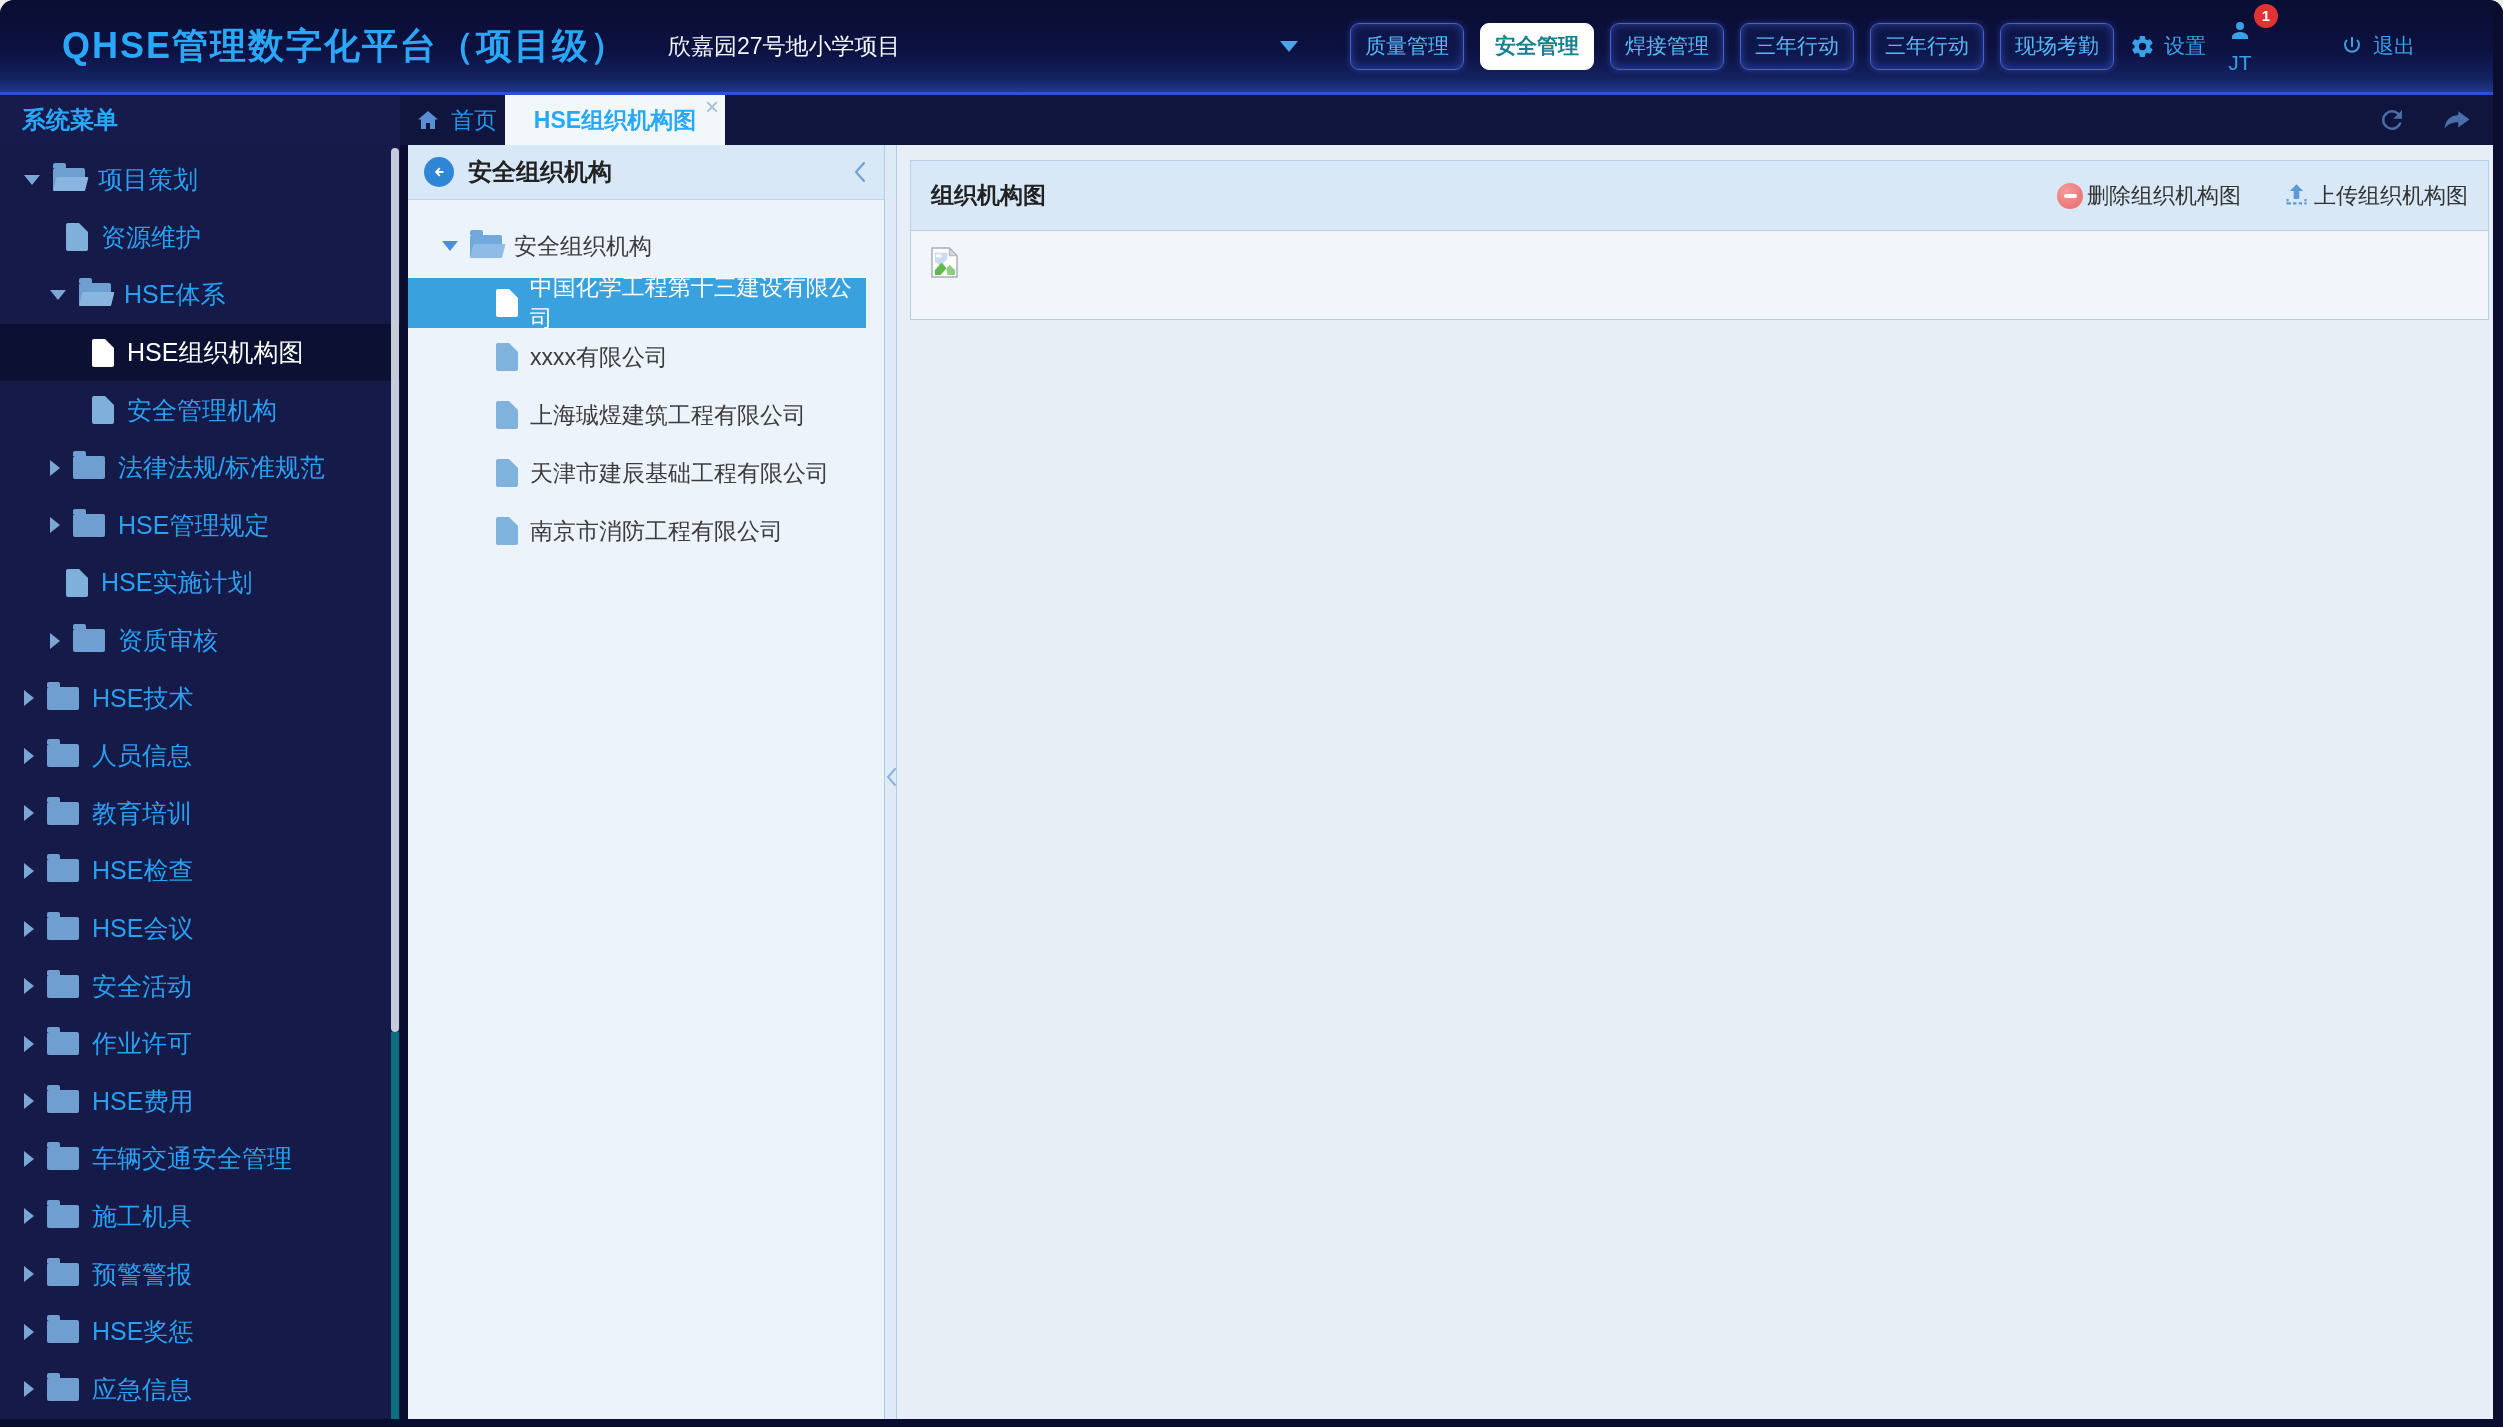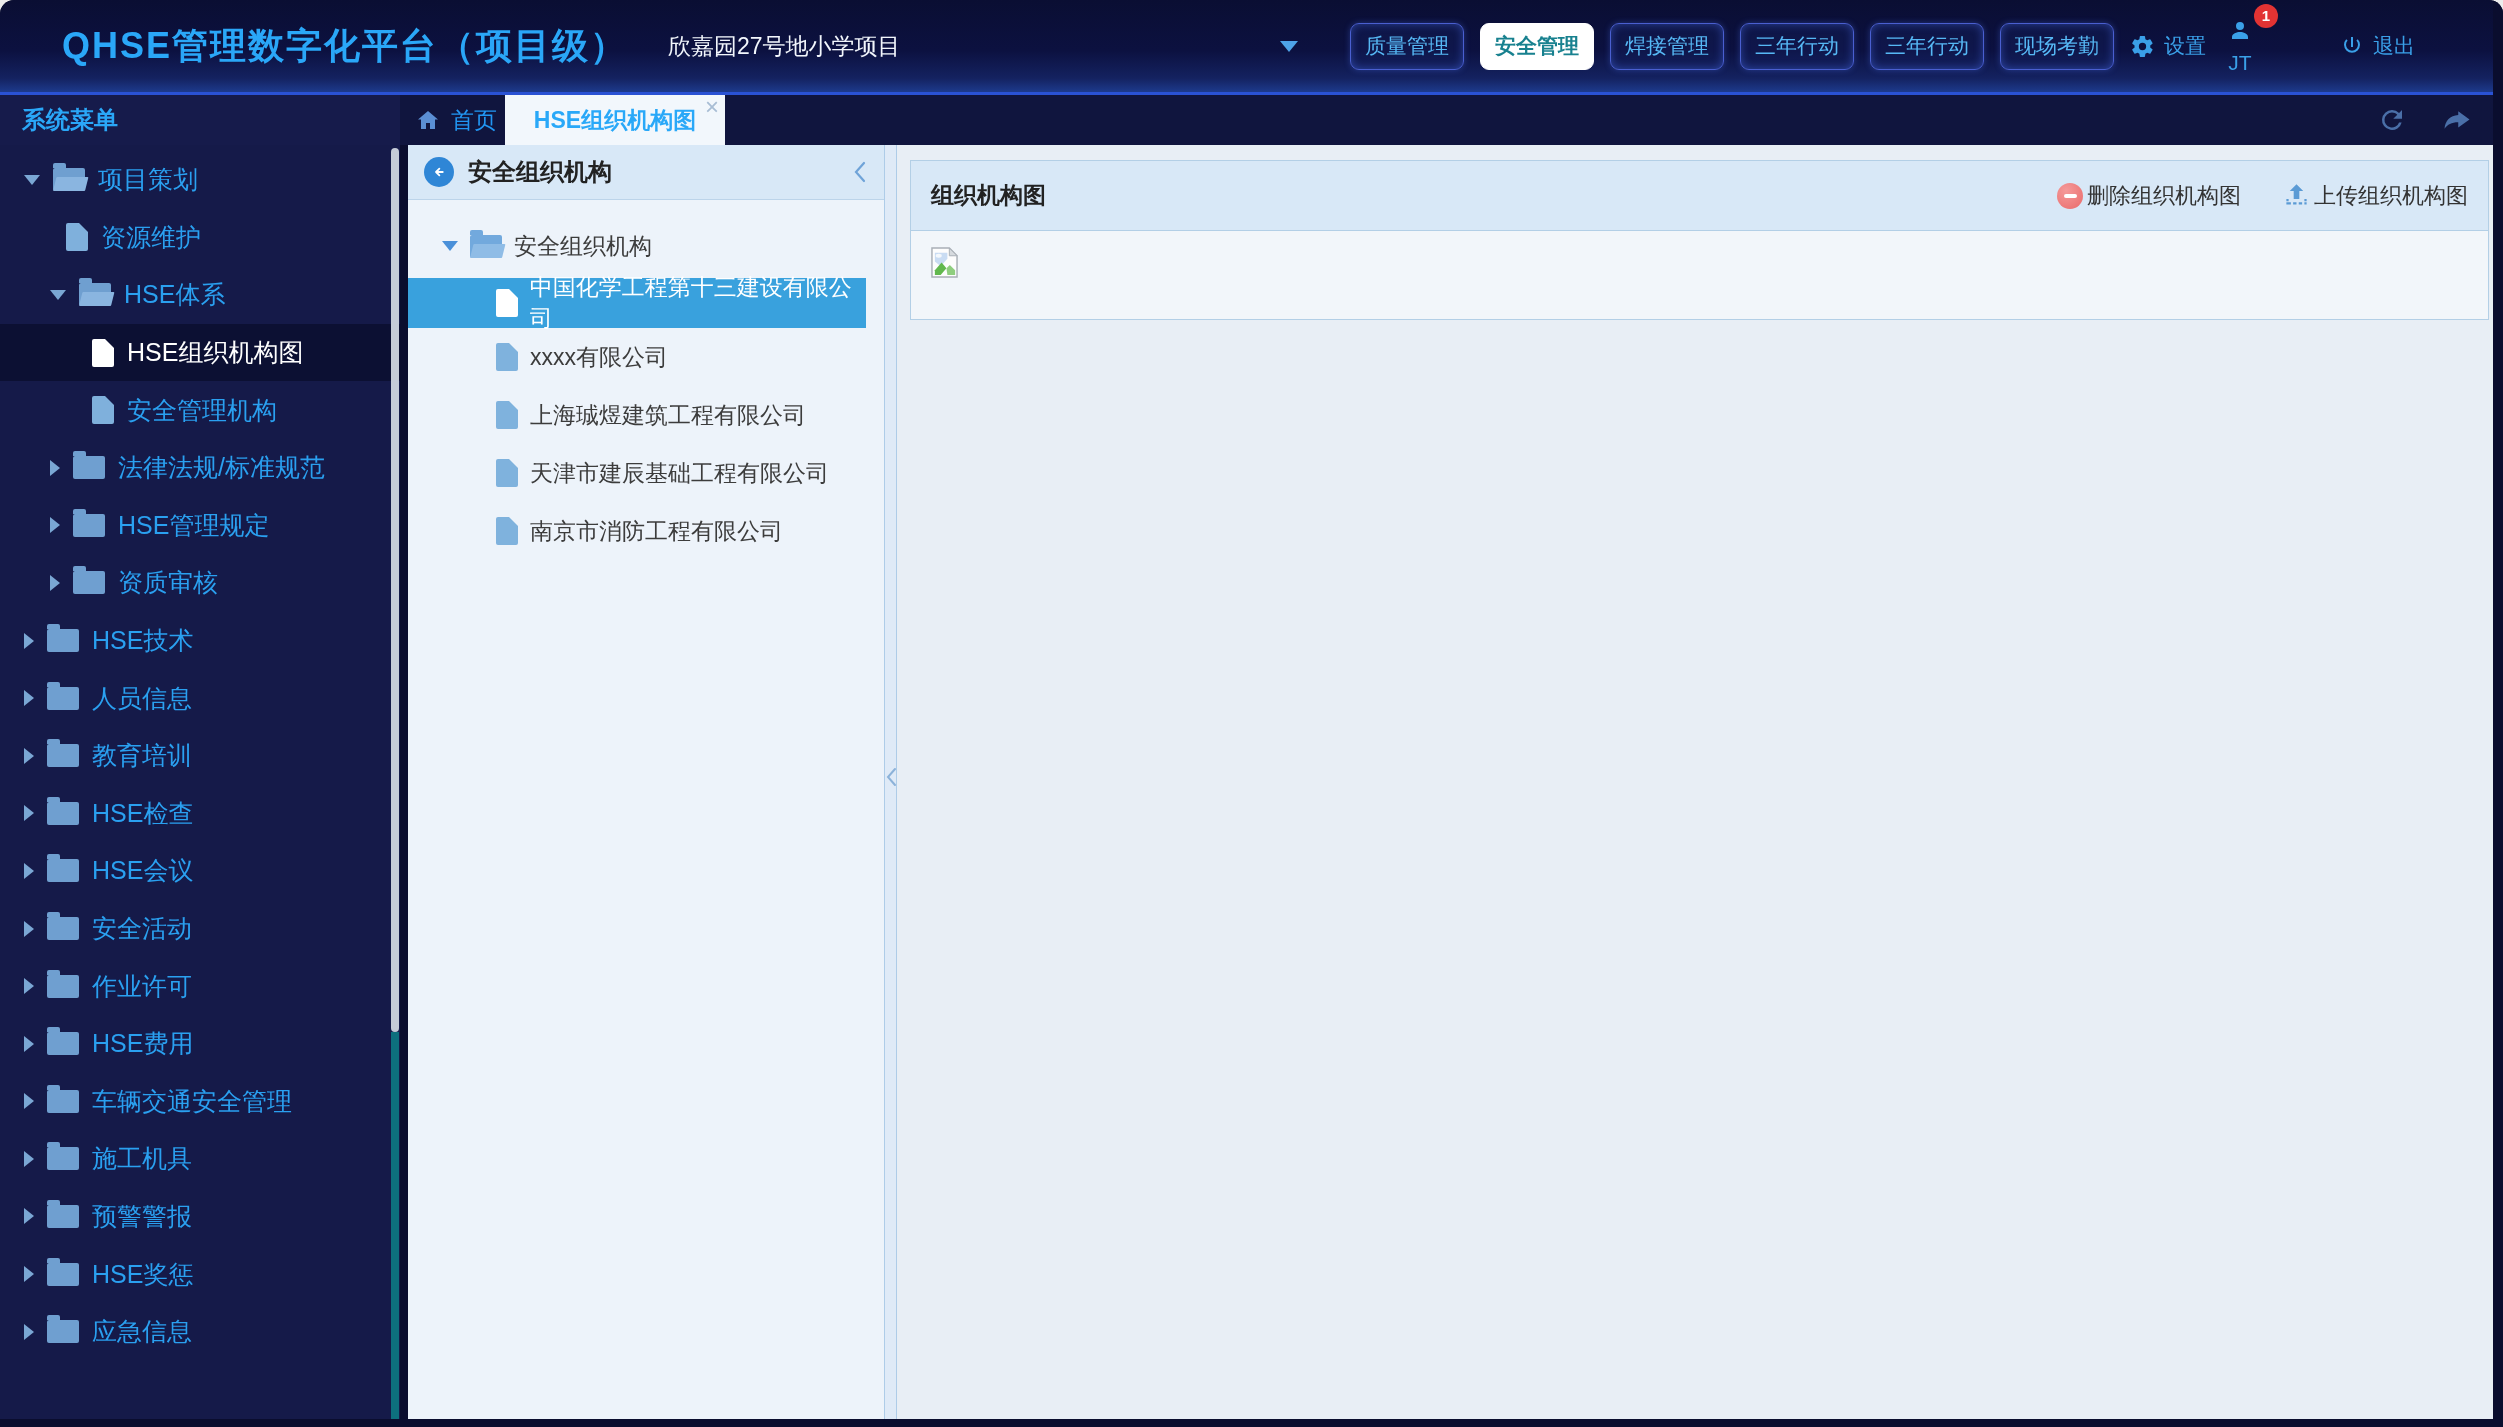--- a/index.html
+++ b/index.html
@@ -202,20 +202,25 @@
           <span class="gap"></span>
         <span>法律法规/标准规范</span>
       </div>
       <div class="srow pl1c">
         <span class="car-r"></span>
           <span class="gap"></span>
         <span class="ifolder"></span>
           <span class="gap"></span>
         <span>HSE管理规定</span>
       </div>
+      <div class="srow pl1d">
+        <span class="idoc"></span>
+          <span class="gap"></span>
+        <span>HSE实施计划</span>
+      </div>
       <div class="srow pl1c">
         <span class="car-r"></span>
           <span class="gap"></span>
         <span class="ifolder"></span>
           <span class="gap"></span>
         <span>资质审核</span>
       </div>
       <div class="srow pl0">
         <span class="car-r"></span>
           <span class="gap"></span>

